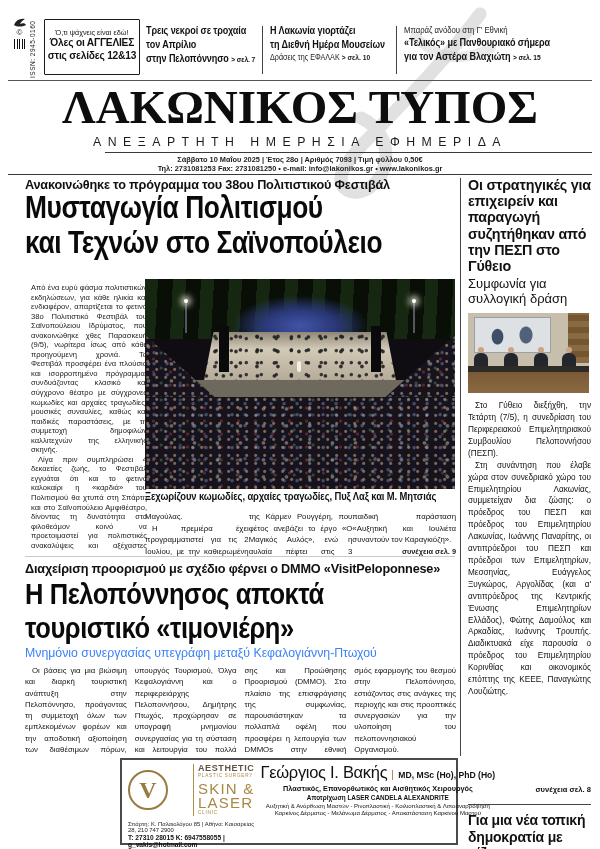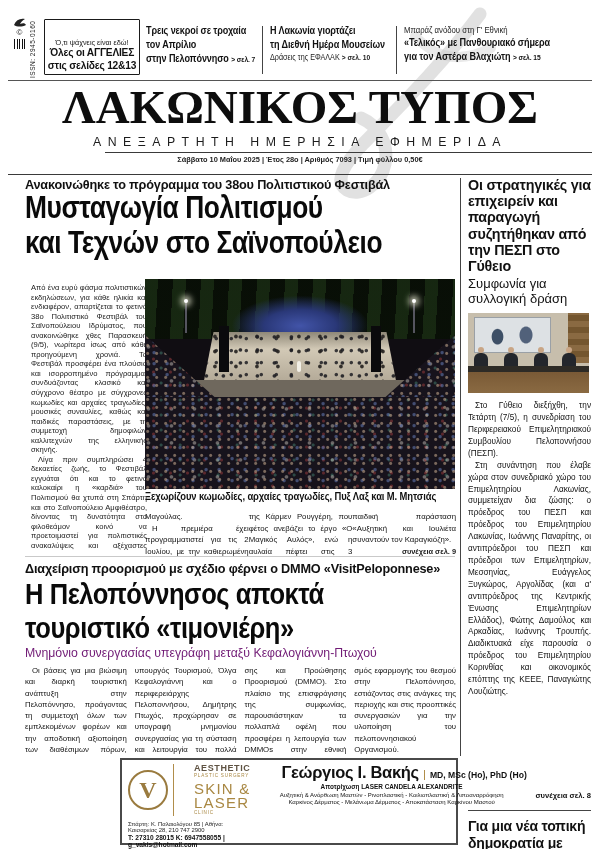--- a/index.html
+++ b/index.html
@@ -8,21 +8,21 @@
   .abs{position:absolute;z-index:2;}
   .wm{position:absolute;z-index:1;}
   
   .leftrail{left:12px;top:16px;width:30px;height:64px;display:flex;gap:2px;}
   .railicons{display:flex;flex-direction:column;align-items:center;gap:2px;width:15px;}
   .issn{font-size:6.5px;color:#222;writing-mode:vertical-rl;transform:rotate(180deg);
         letter-spacing:.5px;height:62px;}
   .barcode{width:11px;height:10px;background:repeating-linear-gradient(90deg,#111 0 1px,transparent 1px 2.6px);}
   .copy{font-size:8px;line-height:8px;color:#111;}
   .clsbox{left:44px;top:19px;width:96px;height:56px;border:1.6px solid #1a1a1a;border-radius:1px;
-          text-align:center;padding-top:18px;box-sizing:border-box;}
+          text-align:center;padding-top:8px;box-sizing:border-box;}
   .cls1{font-size:7.3px;line-height:9px;}
   .cls2{font-size:10.2px;font-weight:bold;line-height:12.5px;letter-spacing:-.2px;}
   .blurb{top:24px;transform:scaleX(.88);transform-origin:0 0;white-space:nowrap;}
   .bl-line{font-size:10.3px;font-weight:bold;line-height:13.8px;letter-spacing:-.1px;}
   .bl-kick{font-size:8.8px;font-weight:normal;line-height:12px;color:#222;}
   .bl-note{font-size:8.2px;font-weight:normal;line-height:12px;color:#222;}
   .pref{font-size:7.6px;font-weight:bold;}
   .vr{width:1px;background:#444;}
   .hr{height:1px;background:#3a3a3a;}
   
@@ -42,21 +42,21 @@
   .caption1{left:145px;top:491px;width:330px;font-size:10px;font-weight:bold;white-space:nowrap;
             transform:scaleX(.94);transform-origin:0 0;letter-spacing:-.1px;}
   .subcols{left:145px;top:511px;width:311px;height:47px;display:flex;gap:0;overflow:hidden;}
   .subcol{flex:1;font-size:7.8px;line-height:11.5px;text-align:justify;}
   .subcol p{margin:0;}
   .contref{text-align:right;font-size:7.4px;font-weight:bold;color:#222;}
   .div-light{left:25px;top:556px;width:430px;height:1px;background:#c9c9c9;}
   
   .headline2{left:25px;top:577px;font-size:30px;font-weight:bold;line-height:33.5px;letter-spacing:-.5px;
              white-space:nowrap;transform:scaleX(.85);transform-origin:0 0;color:#0a0a0a;}
-  .subhead2{left:25px;top:646px;font-size:12.3px;color:#701a75;}
+  .subhead2{left:25px;top:646px;font-size:12.3px;color:#3b82f6;}
   .cols2{left:25px;top:665px;width:431px;height:91px;display:flex;gap:8px;overflow:hidden;}
   .col2{flex:1;font-size:7.8px;line-height:11.3px;text-align:justify;}
   .col2 p{margin:0;}
   .col2 p.ind{text-indent:7px;}
   
   .photo-main{left:145px;top:279px;width:310px;height:210px;background:#100d12;overflow:hidden;}
   .pm-trees{position:absolute;left:0;top:0;width:100%;height:60px;
      background:radial-gradient(ellipse 95px 42px at 50% 78%, #4254a8 0%, #2a3878 38%, rgba(12,18,12,0) 72%),
        repeating-linear-gradient(93deg, rgba(24,42,18,.85) 0 13px, rgba(8,14,6,.9) 13px 28px),
        linear-gradient(180deg,#0b130b,#121c0e);}
@@ -97,41 +97,41 @@
   .pp-man{position:absolute;width:14px;height:13px;border-radius:6px 6px 0 0;background:#23262c;bottom:27px;}
   .pp-head{position:absolute;width:6px;height:6px;border-radius:50%;background:#c9a585;bottom:40px;}
   
   .siderule{left:460px;top:178px;height:578px;}
   .sidebar{left:468px;top:177px;width:123px;}
   .sb-h1{font-size:14.3px;font-weight:bold;line-height:16.2px;letter-spacing:-.2px;}
   .sb-sub{font-size:13px;line-height:14.5px;margin-top:3px;}
   .sb-photo{margin-top:7px;}
   .sb-body{margin-top:7px;font-size:8.2px;line-height:11.9px;text-align:justify;height:371px;overflow:hidden;}
   .sb-body p{margin:0;text-indent:7px;}
-  .sb-cont{text-align:right;font-size:7.6px;font-weight:bold;margin-top:20px;}
+  .sb-cont{text-align:right;font-size:7.6px;font-weight:bold;margin-top:14px;}
   .sb-div{height:1px;background:#444;margin-top:10px;}
   .sb2-h{font-size:14px;font-weight:bold;line-height:16.5px;margin-top:7px;letter-spacing:-.2px;}
   
   .adbox{left:120px;top:758px;width:338px;height:87px;border:2px solid #4a4a4a;box-sizing:border-box;
          display:flex;background:#fff;}
   .ad-left{width:41%;padding:4px 2px 2px 6px;box-sizing:border-box;}
   .ad-lrow{display:flex;align-items:center;gap:5px;}
   .ad-logo{width:36px;height:36px;border:2.6px solid #9a7b3f;border-radius:50%;display:flex;
            align-items:center;justify-content:center;font-family:"Liberation Serif",serif;
            font-size:24px;font-weight:bold;color:#9a7b3f;flex:0 0 auto;}
-  .ad-names{border-left:1.5px solid #b08d4a;padding-left:20px;}
+  .ad-names{border-left:1.5px solid #b08d4a;padding-left:4px;margin-left:20px;}
   .ad-n1{font-size:9px;font-weight:bold;color:#5f5343;letter-spacing:.6px;line-height:9px;}
   .ad-n1s{font-size:4.6px;color:#a98843;letter-spacing:.8px;line-height:6px;}
   .ad-n2{font-size:15px;font-weight:normal;color:#a98843;letter-spacing:1.2px;line-height:14px;margin-top:3px;}
   .ad-n2s{font-size:4.6px;color:#a98843;letter-spacing:.8px;line-height:6px;}
   .ad-addr{font-size:5.9px;margin-top:5px;color:#222;}
   .ad-tel{font-size:6.6px;font-weight:bold;margin-top:1px;color:#111;}
   .ad-right{flex:1;text-align:center;padding:3px 4px;box-sizing:border-box;}
   .ad-docrow{display:flex;align-items:baseline;justify-content:center;gap:5px;}
-  .ad-doc{font-size:16.5px;font-weight:bold;letter-spacing:-.3px;white-space:nowrap;margin-left:25px;}
+  .ad-doc{font-size:16.5px;font-weight:normal;letter-spacing:-.3px;white-space:nowrap;}
   .ad-cred{font-size:8.6px;font-weight:bold;border-left:1.6px solid #b08d4a;padding-left:5px;white-space:nowrap;}
   .ad-spec{font-size:7.3px;font-weight:bold;margin-top:2px;}
   .ad-l1{font-size:6.4px;font-weight:bold;margin-top:1px;}
   .ad-l2{font-size:6px;margin-top:2px;}
   .ad-l3{font-size:6px;margin-top:1px;}
 </style>
 </head>
 <body>
 
 <div class="page">
@@ -177,20 +177,21 @@
     <div class="bl-line">«Τελικός» με Πανθουριακό σήμερα</div>
     <div class="bl-line"><span>για τον Αστέρα Βλαχιώτη</span> <span class="pref">&gt; σελ. 15</span></div>
   </div>
 
   <div class="abs hr" style="left:8px;top:80px;width:584px;background:#555;"></div>
 
   <div class="abs mast-title">ΛΑΚΩΝΙΚΟΣ ΤΥΠΟΣ</div>
   <div class="abs mast-sub">ΑΝΕΞΑΡΤΗΤΗ ΗΜΕΡΗΣΙΑ ΕΦΗΜΕΡΙΔΑ</div>
   <div class="abs hr" style="left:105px;top:152px;width:487px;"></div>
   <div class="abs dl" style="top:155px;">Σάββατο 10 Μαΐου 2025 | Έτος 28ο | Αριθμός 7093 | Τιμή φύλλου 0,50€</div>
+  <div class="abs dl" style="top:164px;">Τηλ: 2731081253 Fax: 2731081250 • e-mail: info@lakonikos.gr • www.lakonikos.gr</div>
   <div class="abs hr" style="left:8px;top:174px;width:584px;"></div>
 
   <div class="abs kicker" style="left:25px;top:177px;">Ανακοινώθηκε το πρόγραμμα του 38ου Πολιτιστικού Φεστιβάλ</div>
   <div class="abs headline1">
     <div>Μυσταγωγία Πολιτισμού</div>
     <div>και Τεχνών στο Σαϊνοπούλειο</div>
   </div>
 
   <div class="abs leftcol bodytext">
     <p class="noind">Από ένα ευρύ φάσμα πολιτιστικών εκδηλώσεων, για κάθε ηλικία και ενδιαφέρον, απαρτίζεται το φετινό 38ο Πολιτιστικό Φεστιβάλ του Σαϊνοπούλειου Ιδρύματος, που ανακοινώθηκε χθες Παρασκευή (9/5), νωρίτερα ίσως από κάθε προηγούμενη χρονιά. Το Φεστιβάλ προσφέρει ένα πλούσιο και ισορροπημένο πρόγραμμα, συνδυάζοντας κλασικό και σύγχρονο θέατρο με σύγχρονες κωμωδίες και αρχαίες τραγωδίες, μουσικές συναυλίες, καθώς και παιδικές παραστάσεις, με τη συμμετοχή δημοφιλών καλλιτεχνών της ελληνικής σκηνής.</p>
@@ -297,19 +298,20 @@
         </div>
       </div>
       <div class="ad-addr">Σπάρτη: Κ. Παλαιολόγου 85 | Αθήνα: Καισαρείας 28, 210 747 2900</div>
       <div class="ad-tel">Τ: 27310 28015 Κ: 6947558055 | g_vakis@hotmail.com</div>
     </div>
     <div class="ad-right">
       <div class="ad-docrow">
         <span class="ad-doc">Γεώργιος Ι. Βακής</span>
         <span class="ad-cred">MD, MSc (Ho), PhD (Ho)</span>
       </div>
+      <div class="ad-spec">Πλαστικός, Επανορθωτικός και Αισθητικός Χειρουργός</div>
       <div class="ad-l1">Αποτρίχωση LASER CANDELA ALEXANDRITE</div>
       <div class="ad-l2">Αυξητική &amp; Ανόρθωση Μαστών - Ρινοπλαστική - Κοιλιοπλαστική &amp; Λιποαναρρόφηση</div>
       <div class="ad-l3">Καρκίνος Δέρματος - Μελάνωμα Δέρματος - Αποκατάσταση Καρκίνου Μαστού</div>
     </div>
   </div>
 
 </div>
 
 </body></html>

